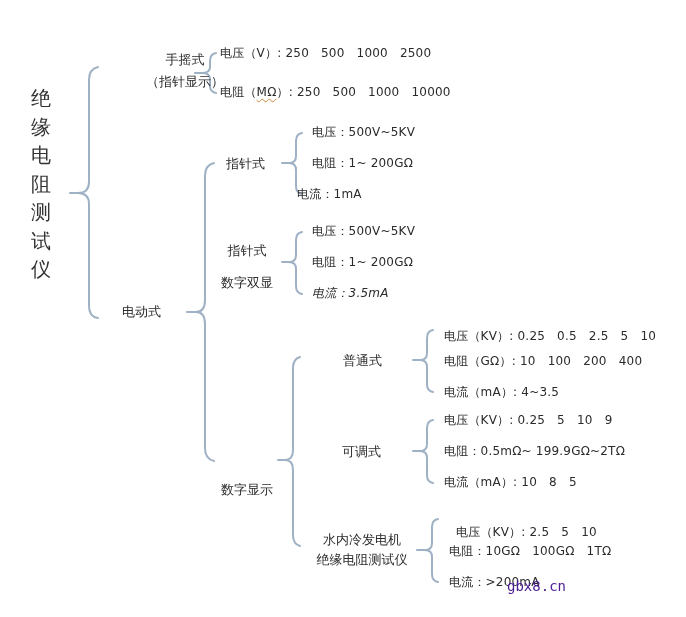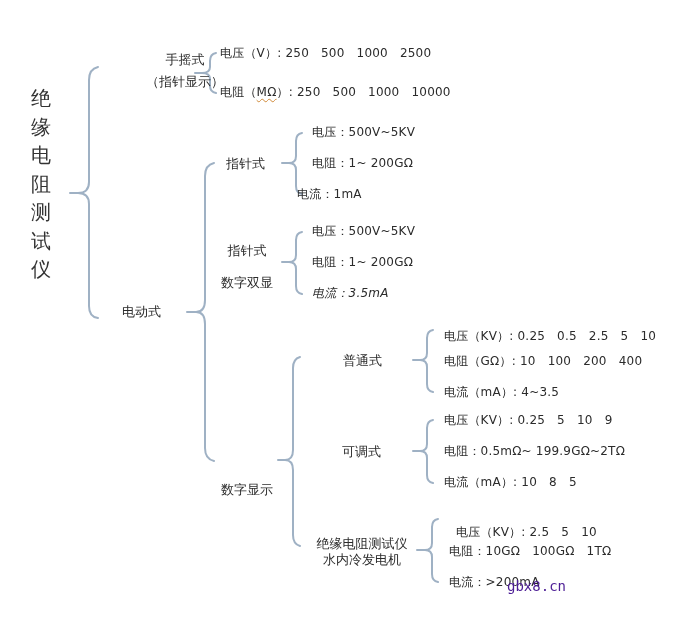--- a/index.html
+++ b/index.html
@@ -83,20 +83,20 @@
 <div class="leaf" style="left:444px; top:311px; white-space:pre;margin-top:17px;">电压（KV）: 0.25   0.5   2.5   5   10</div>
 <div class="leaf" style="left:444px; top:353px; white-space:pre;text-align:right;">电阻（GΩ）: 10   100   200   400</div>
 <div class="leaf" style="left:444px; top:384px; white-space:pre;">电流（mA）: 4~3.5</div>
 
 <div class="lbl" style="left:342px; top:444px;">可调式</div>
 <div class="leaf" style="left:444px; top:412px; white-space:pre;">电压（KV）: 0.25   5   10   9</div>
 <div class="leaf" style="left:444px; top:443px; white-space:pre;">电阻：0.5mΩ~ 199.9GΩ~2TΩ</div>
 <div class="leaf" style="left:444px; top:474px; white-space:pre;">电流（mA）: 10   8   5</div>
 
 <div class="lbl center" style="left:306px; top:532px; width:112px;">
+  <div>水内冷发电机</div>
   <div style="margin-top:4px;">绝缘电阻测试仪</div>
-  <div>水内冷发电机</div>
 </div>
 <div class="leaf" style="left:456px; top:512px; white-space:pre;margin-top:12px;">电压（KV）: 2.5   5   10</div>
 <div class="leaf" style="left:449px; top:543px; white-space:pre;">电阻：10GΩ   100GΩ   1TΩ</div>
 <div class="leaf" style="left:449px; top:574px; white-space:pre;">电流：&gt;200mA</div>
 
 <div class="watermark">gbx8.cn</div>
 
 </body></html>

